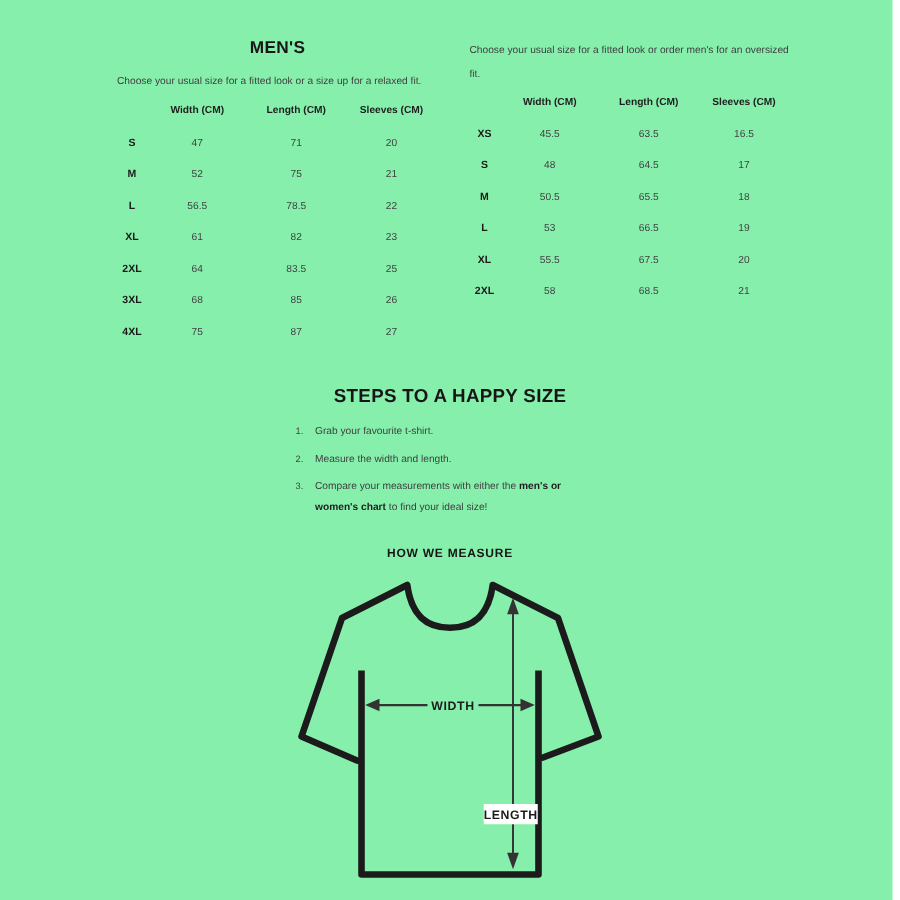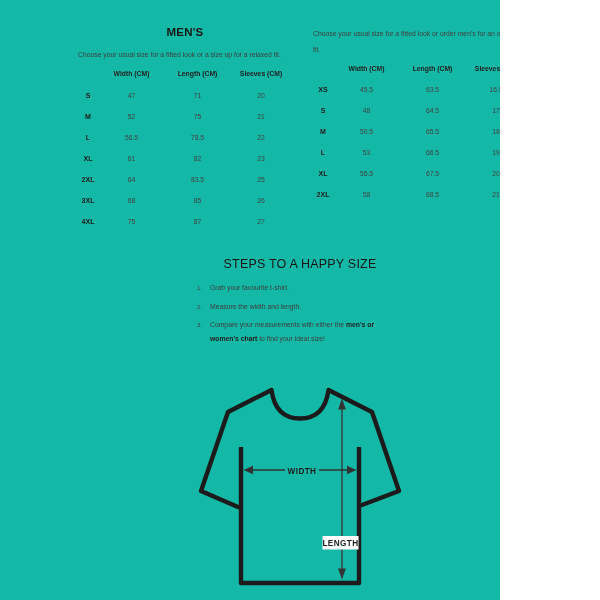--- a/index.html
+++ b/index.html
@@ -1,38 +1,38 @@
 <!DOCTYPE html>
 <html><head>
 <meta charset="utf-8">
 <style>
   html,body{margin:0;padding:0;background:#fff;}
   .page{
-    position:relative;width:500px;height:600px;background:#14b8a6;overflow:hidden;
+    position:relative;width:595px;height:600px;background:#86efac;overflow:hidden;
     font-family:"Liberation Sans", sans-serif;color:#3c3c3c;
   }
   
   .panel{position:absolute;top:26px;width:218px;}
   .panel-men{left:78px;}
   .panel-women{left:313px;}
   .panel-title{
     margin:0 0 9px 0;font-size:11.5px;line-height:12px;font-weight:bold;
     color:#161616;text-align:center;letter-spacing:.2px;width:214px;
   }
   .panel-intro{margin:0;font-size:6.8px;line-height:15.5px;color:#3f3f3f;width:218px;}
   .size-table{width:214px;}
   .trow{display:grid;grid-template-columns:20px 67px 65px 62px;align-items:center;height:21px;}
   .trow.thead{height:22px;}
   .tcell{text-align:center;font-size:6.8px;color:#424242;}
   .tcell.th{font-weight:bold;color:#1e1e1e;}
   .tcell.tsize{font-weight:bold;color:#1a1a1a;font-size:7px;}
   
   .steps-title{
     position:absolute;top:258px;left:0;width:600px;margin:0;text-align:center;
-    font-size:12.5px;line-height:13px;font-weight:normal;color:#161616;letter-spacing:.2px;
+    font-size:12.5px;line-height:13px;font-weight:bold;color:#161616;letter-spacing:.2px;
   }
   .steps-list{position:absolute;top:281px;left:197px;margin:0;padding:0;list-style:none;}
   .steps-list li{display:grid;grid-template-columns:13px 187px;font-size:6.8px;line-height:13.5px;margin-bottom:5px;color:#3f3f3f;}
   .step-num{font-size:6.2px;color:#444;}
   .step-text .bold{font-weight:bold;color:#1e1e1e;}
   
   .measure-title{
     position:absolute;top:364px;left:0;width:600px;margin:0;text-align:center;
     font-size:8px;line-height:9px;font-weight:bold;color:#161616;letter-spacing:.5px;
   }
@@ -156,20 +156,21 @@
       <li>
         <span class="step-num">2.</span>
         <span class="step-text"><span>Measure the width and length.</span></span>
       </li>
       <li>
         <span class="step-num">3.</span>
         <span class="step-text"><span>Compare your measurements with either the </span><span class="bold">men's or women's chart</span><span> to find your ideal size!</span></span>
       </li>
     </ol>
 
+  <h3 class="measure-title">HOW WE MEASURE</h3>
 
   <svg class="shirt-svg" viewBox="188 380 224 214">
 
     <path d="M 238 507 L 201 491 L 228 412 L 271.5 390
              C 274.5 412 286 418.5 300 418.5
              C 314 418.5 325.5 412 328.5 390
              L 372 412 L 399 491 L 362 505" fill="none" stroke="#1b1b1b" stroke-width="4.4" stroke-linejoin="round" stroke-linecap="round"></path>
 
     <path d="M 241 447 L 241 583 L 359 583 L 359 447" fill="none" stroke="#1b1b1b" stroke-width="4.4" stroke-linejoin="round" stroke-linecap="butt"></path>
 

